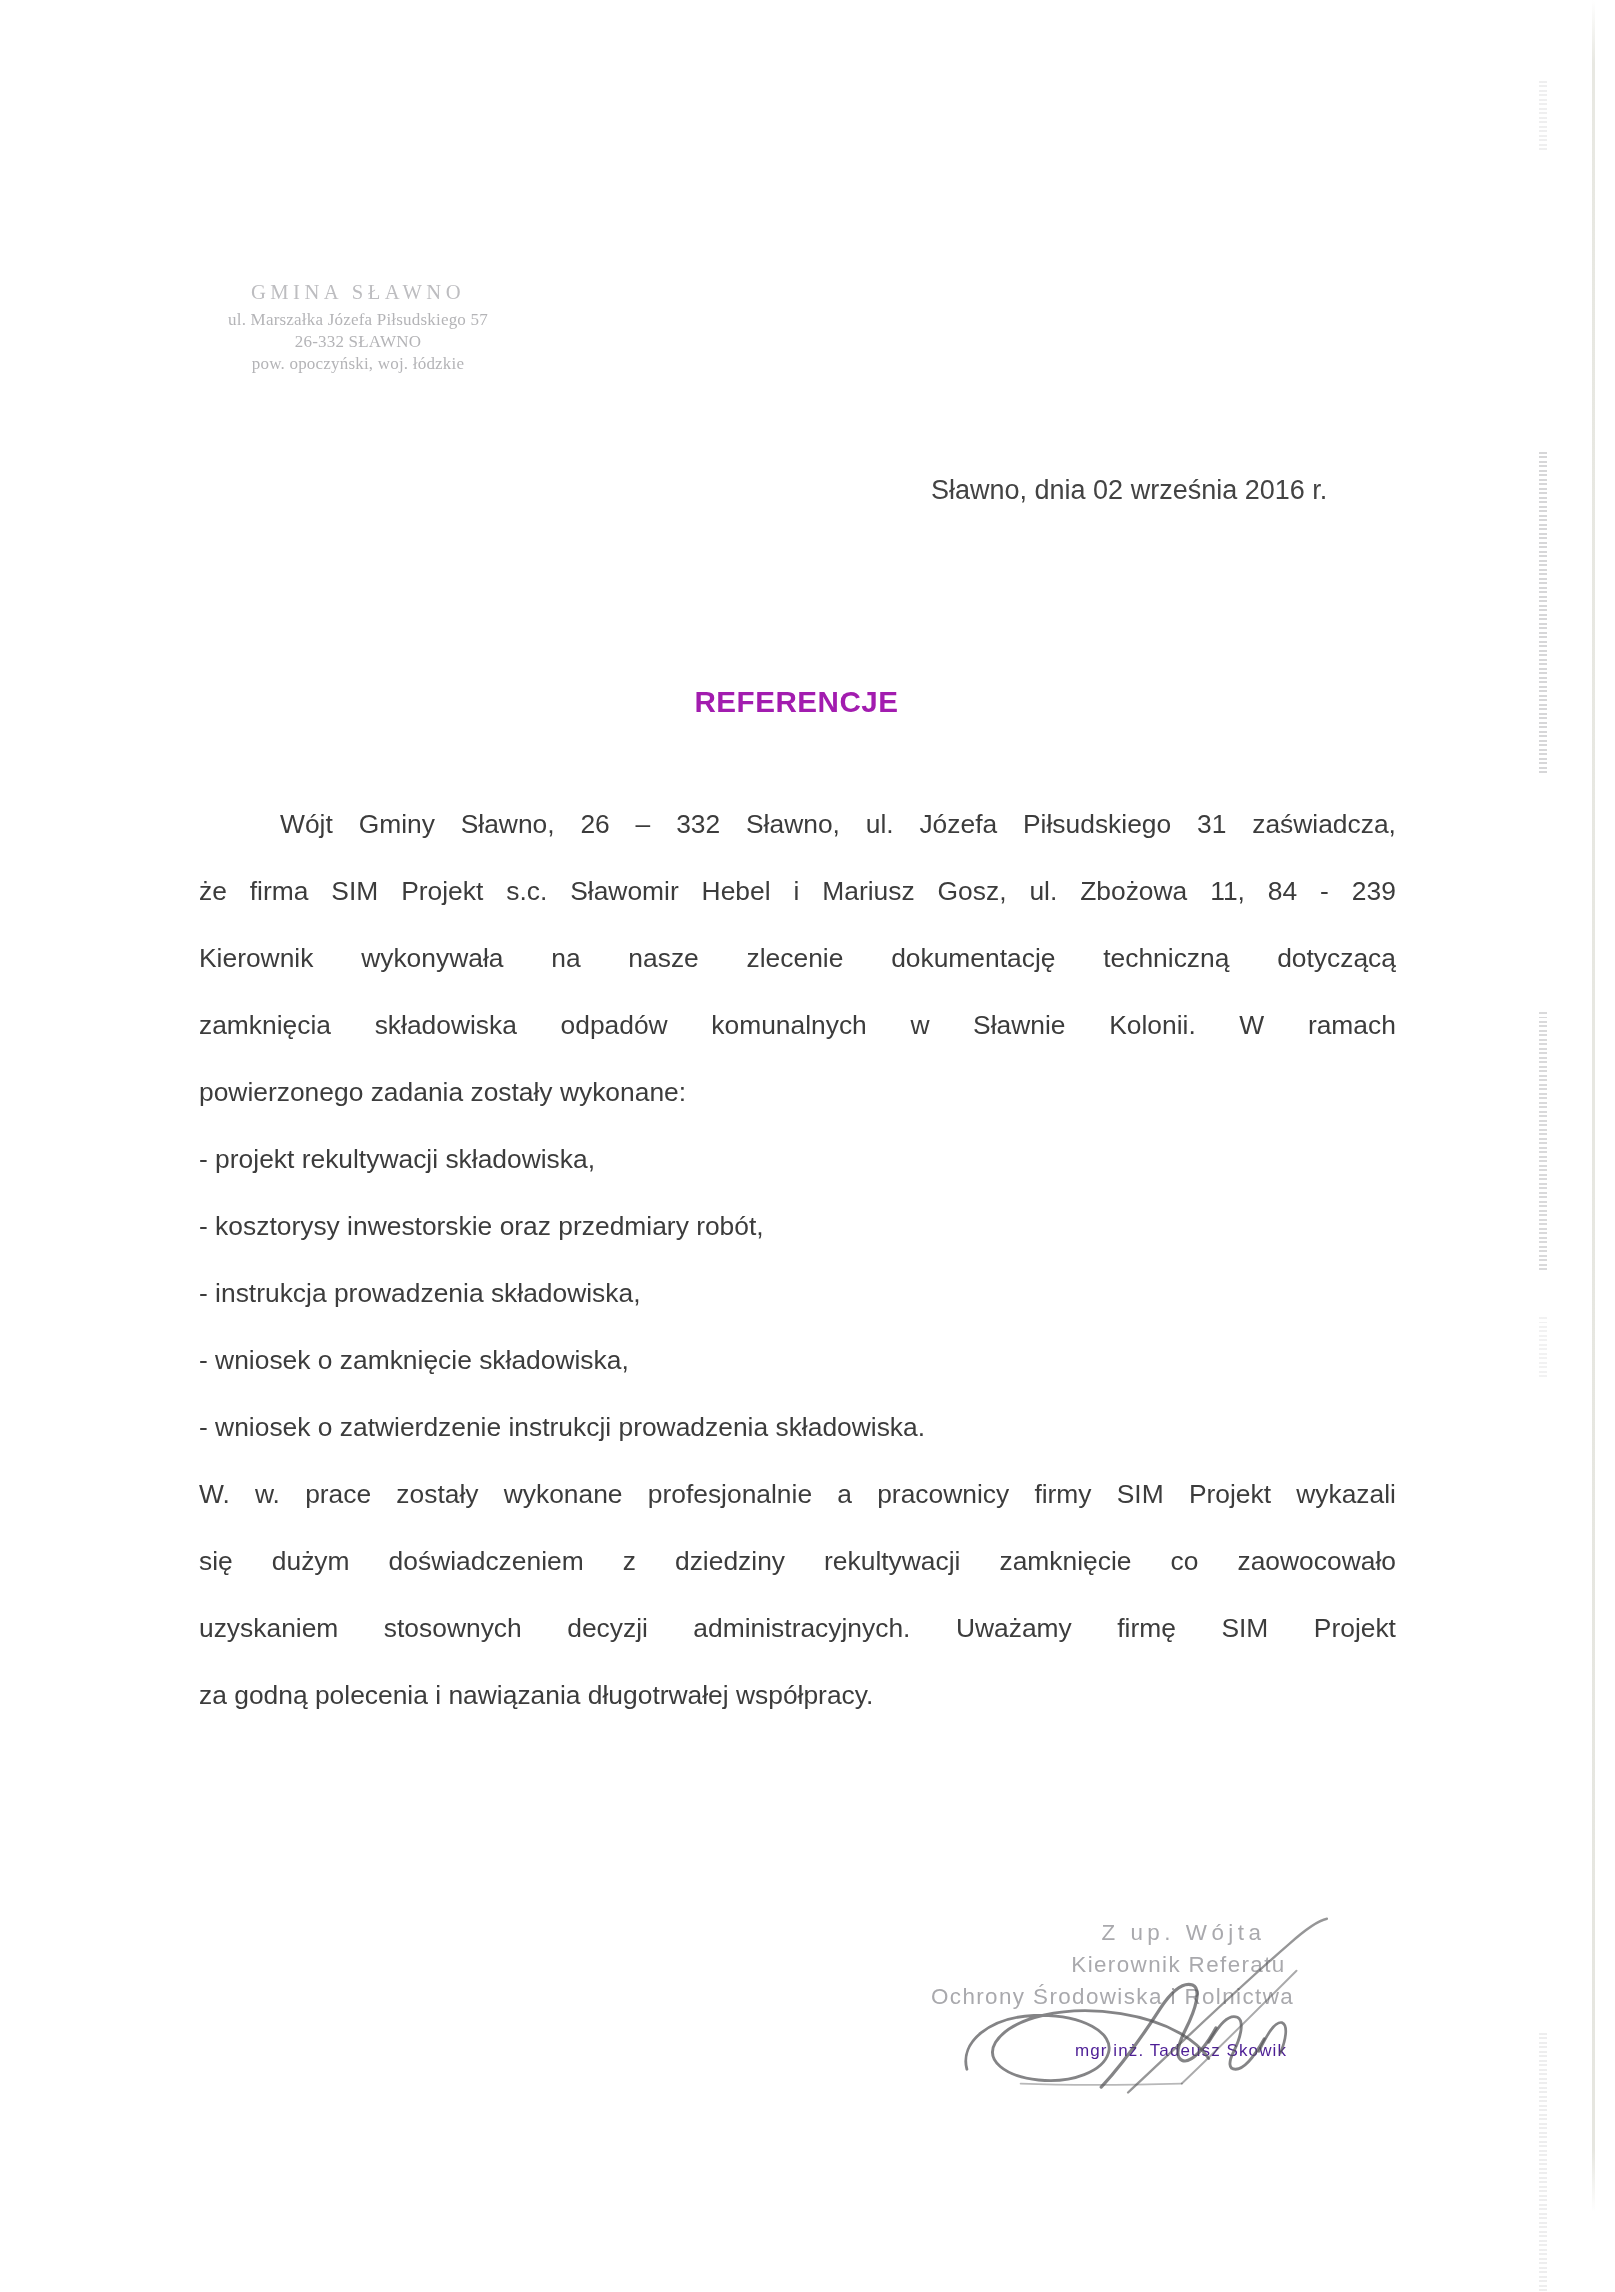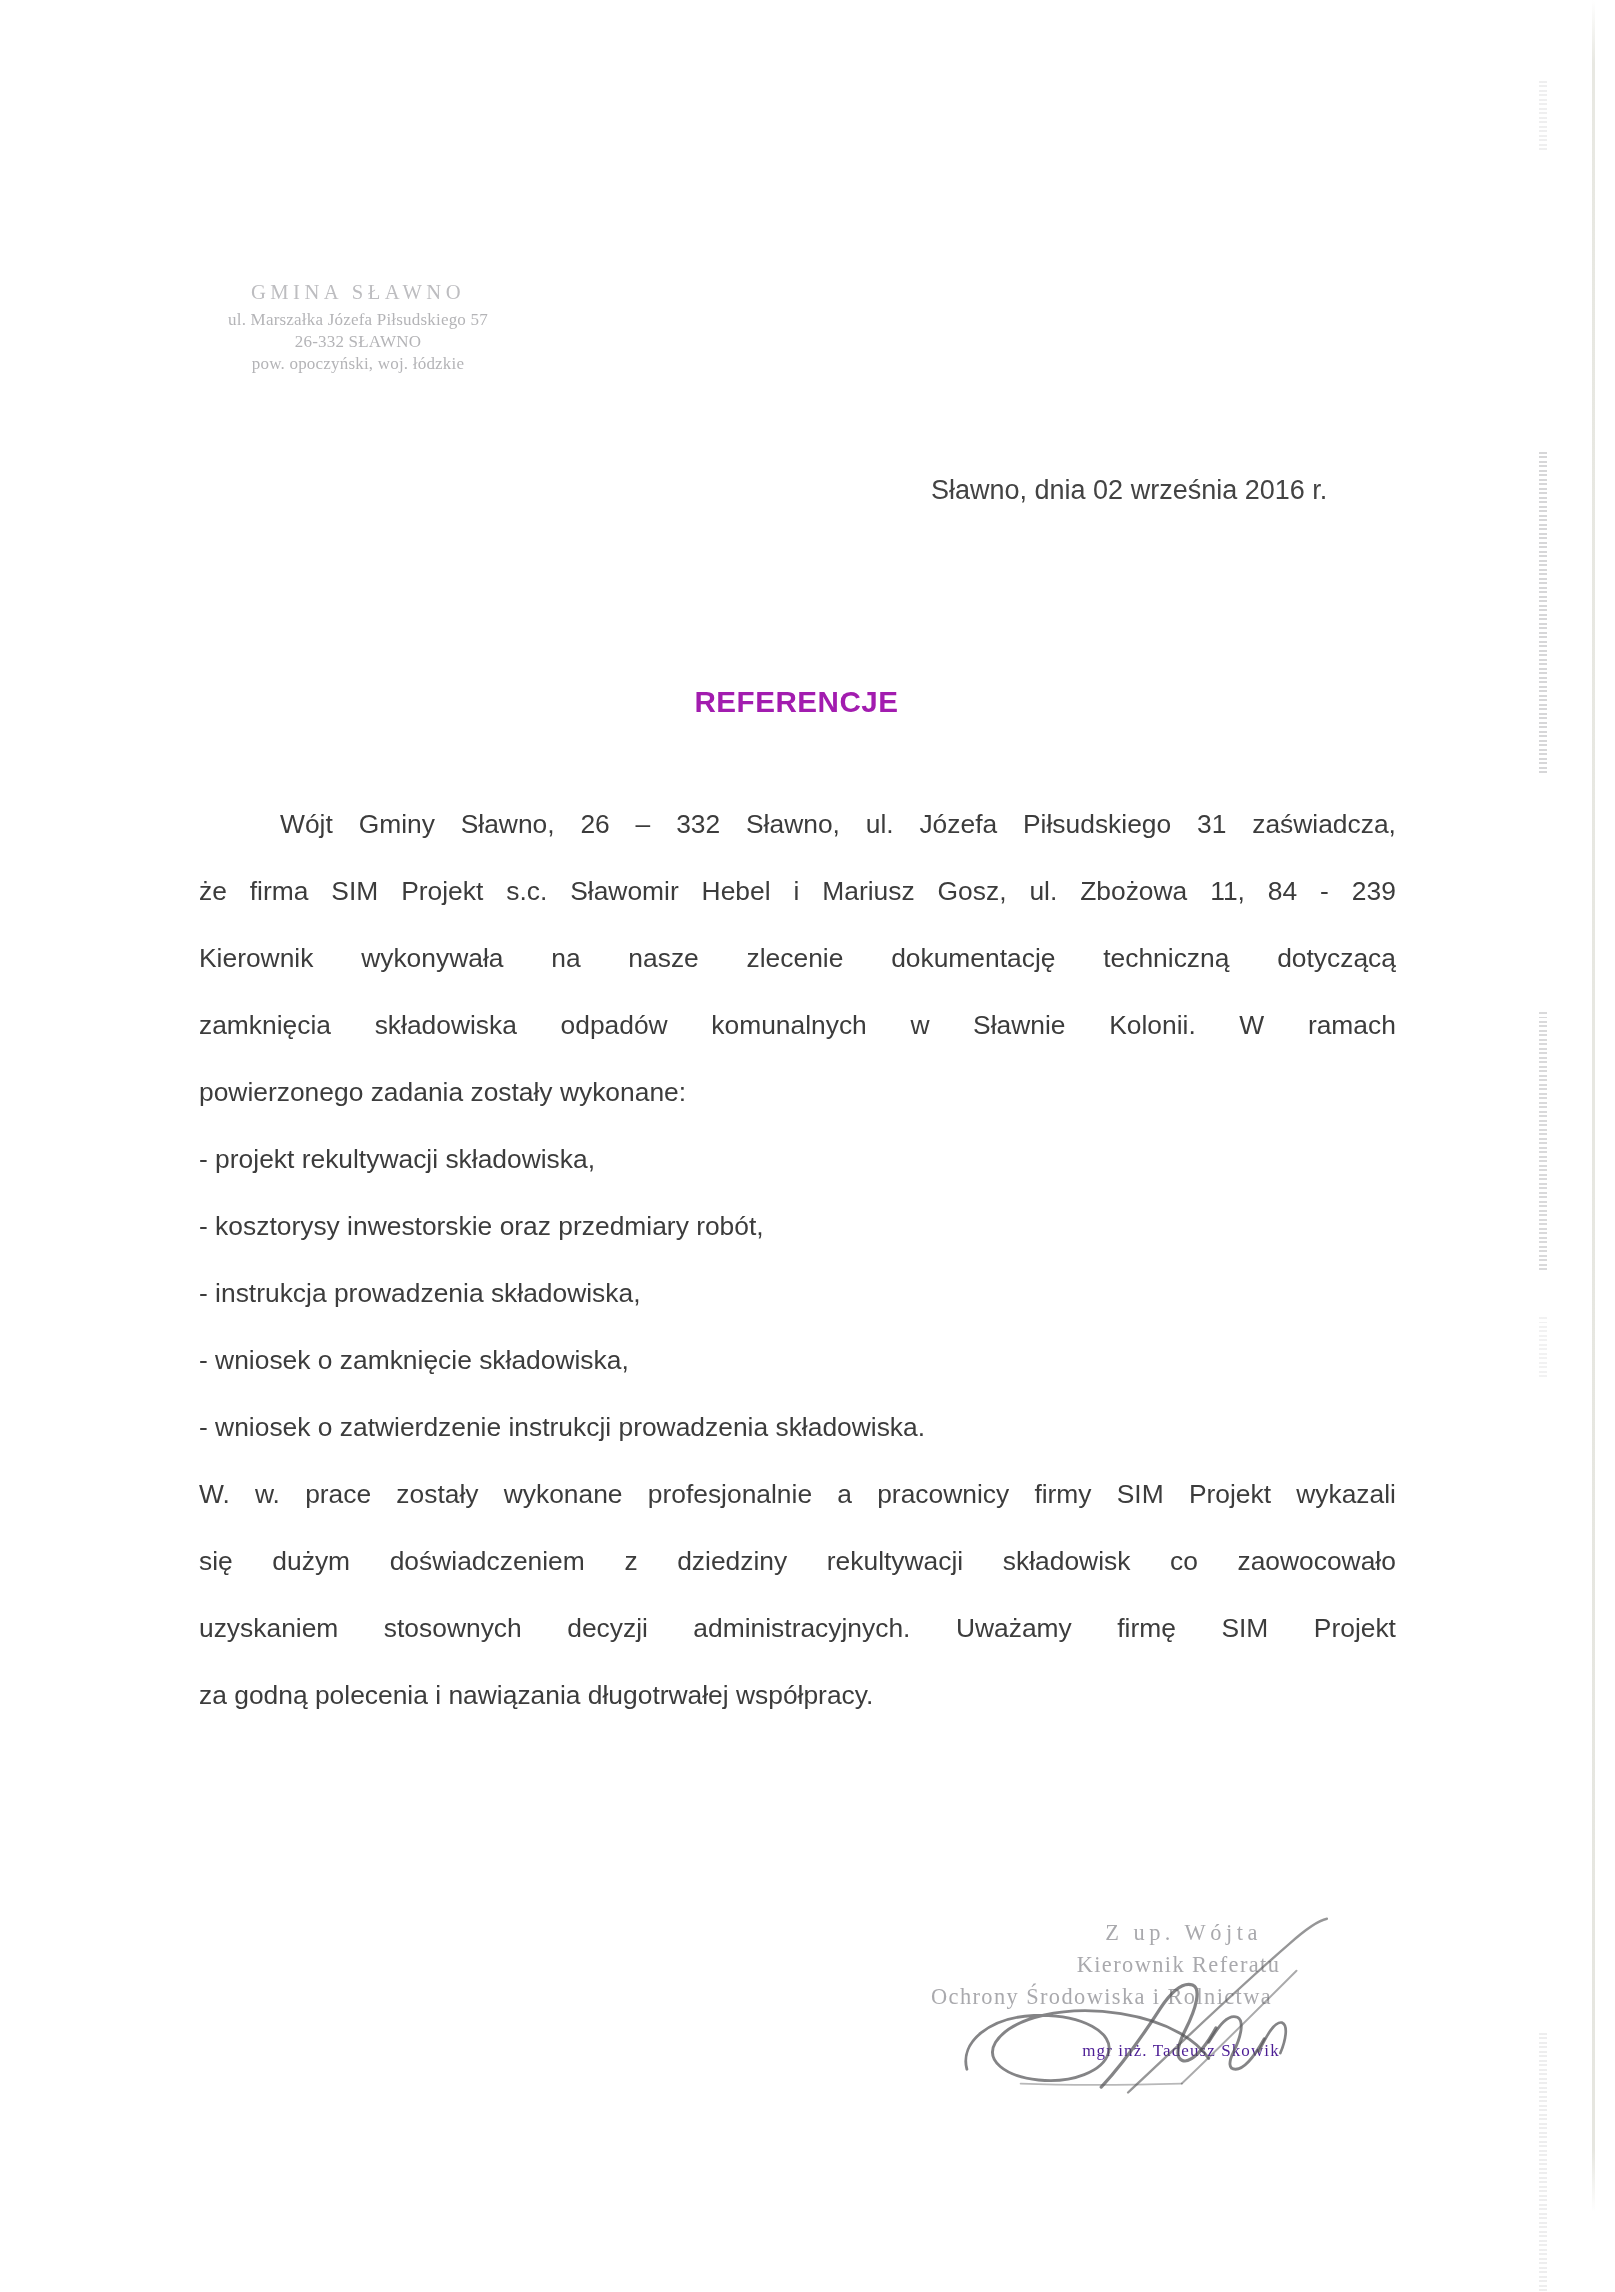--- a/index.html
+++ b/index.html
@@ -144,21 +144,21 @@
     left: 931px;
     top: 1917px;
     width: 448px;
     height: 188px;
   }
   .sig-stamp {
     position: absolute;
     left: 0;
     top: 0;
     width: 448px;
-    font-family: Liberation Serif, serif;
+    font-family: Liberation Sans, sans-serif;
     color: #a9a9ad;
     line-height: 1.42;
     filter: blur(0.3px);
   }
   .sig-l1 {
     font-size: 22.4px;
     letter-spacing: 4.5px;
     text-align: center;
     padding-left: 57px;
     white-space: nowrap;
@@ -297,21 +297,21 @@
           <span class="w">Projekt</span>
           <span class="w">wykazali</span>
         </div>
         <div class="para-line justify">
           <span class="w">się</span>
           <span class="w">dużym</span>
           <span class="w">doświadczeniem</span>
           <span class="w">z</span>
           <span class="w">dziedziny</span>
           <span class="w">rekultywacji</span>
-          <span class="w">składowisk</span>
+          <span class="w">zamknięcie</span>
           <span class="w">co</span>
           <span class="w">zaowocowało</span>
         </div>
         <div class="para-line justify">
           <span class="w">uzyskaniem</span>
           <span class="w">stosownych</span>
           <span class="w">decyzji</span>
           <span class="w">administracyjnych.</span>
           <span class="w">Uważamy</span>
           <span class="w">firmę</span>

